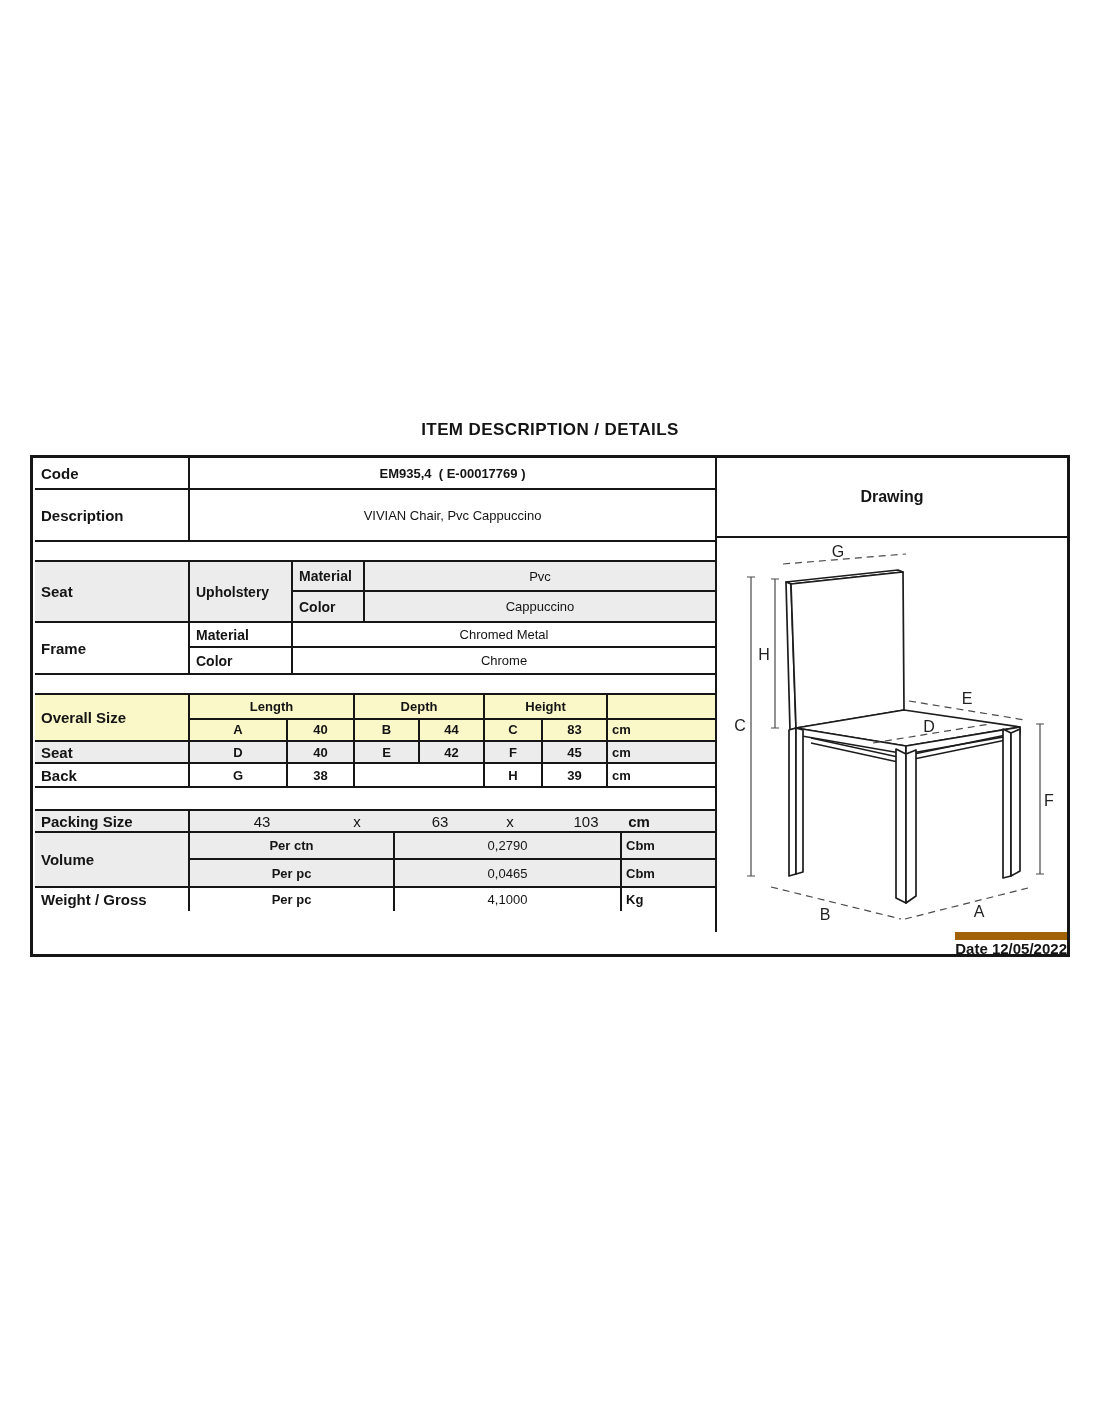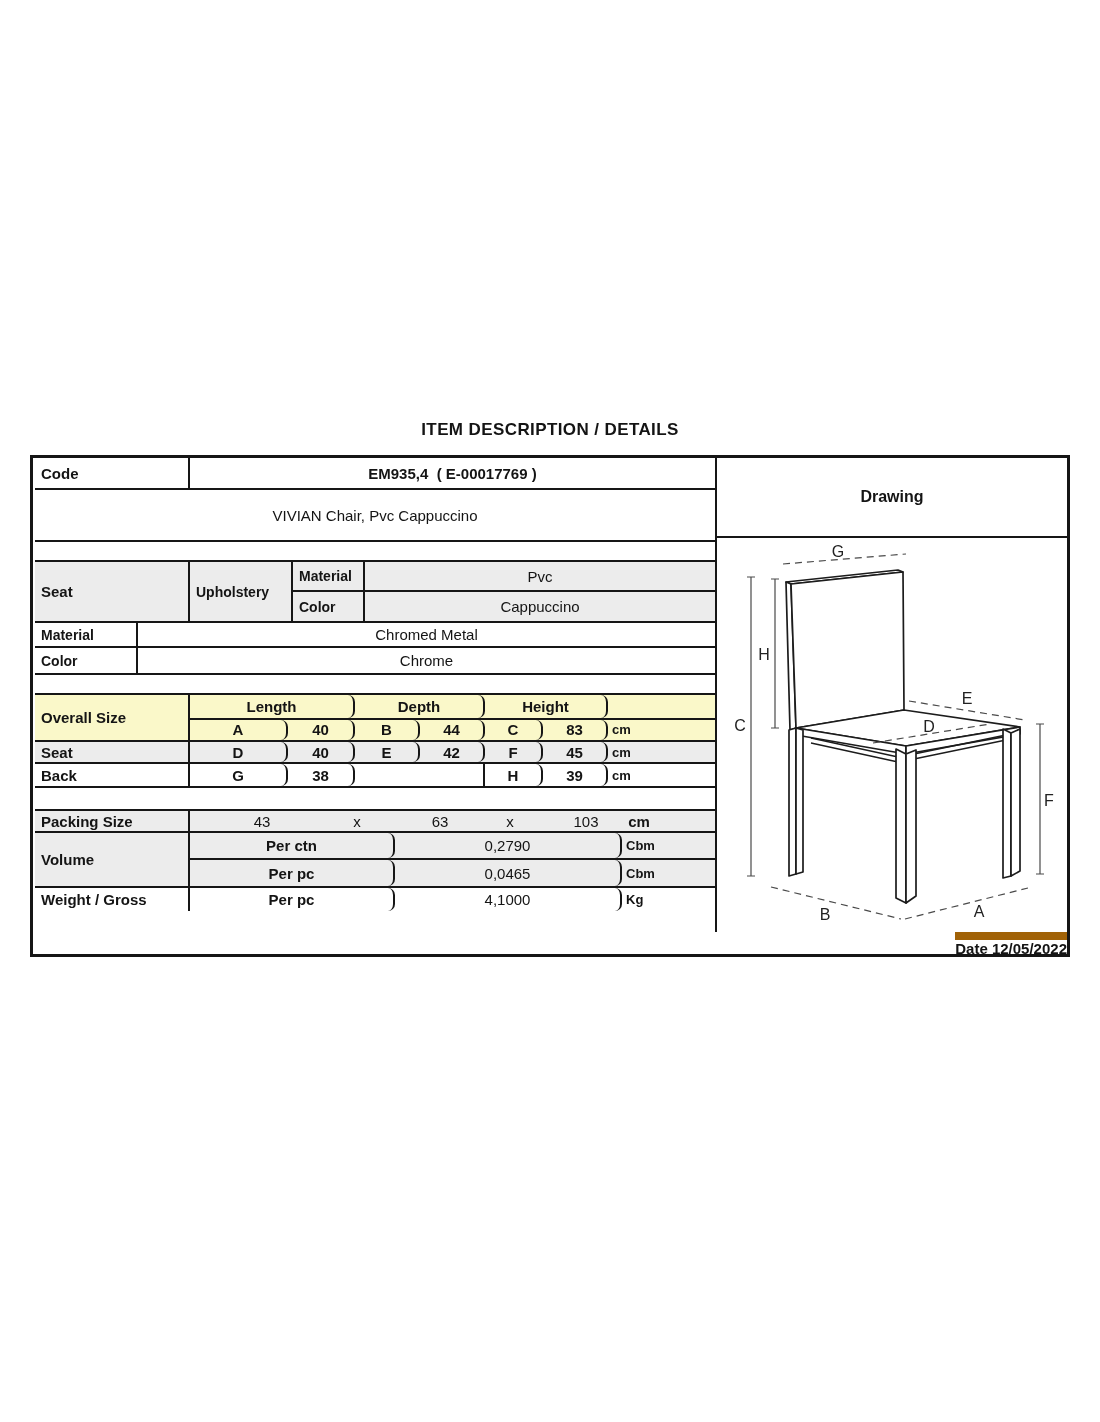--- a/index.html
+++ b/index.html
@@ -12,21 +12,21 @@
   .main{display:flex;height:474px;}
   .left{width:682px;border-right:2px solid #161616;box-sizing:border-box;display:flex;flex-direction:column;}
   .right{flex:1;display:flex;flex-direction:column;}
   .row{display:flex;box-sizing:border-box;border-bottom:2px solid #161616;}
   .row.nb{border-bottom:none;}
   .col{display:flex;flex-direction:column;flex:1;}
   .c{box-sizing:border-box;border-right:2px solid #161616;display:flex;align-items:center;overflow:hidden;}
   .c.last{border-right:none;}
   .lbl{font-weight:bold;padding-left:6px;font-size:15px;}
   .sub{font-weight:bold;padding-left:6px;font-size:14px;}
-  .val{justify-content:center;font-size:15px;border-radius:7px;}
+  .val{justify-content:center;font-size:13px;}
   .bold{font-weight:bold;}
   .cm{font-size:13px;font-weight:bold;padding-left:4px;}
   .yellow{background:#FAF8C9;}
   .gray{background:#ECECEC;}
   .spacer{background:#ffffff;}
   .pre{white-space:pre;}
   .drawing-head{height:82px;border-bottom:2px solid #161616;box-sizing:border-box;
                 display:flex;align-items:center;justify-content:center;font-weight:bold;font-size:16px;}
   .drawing-area{flex:1;position:relative;}
   .ps-cell{position:relative;}
@@ -45,20 +45,21 @@
     <div class="main">
 
       <div class="left">
 
         <div class="row" style="height:32px">
           <div class="c lbl" style="width:155px">Code</div>
           <div class="c last val bold pre" style="flex:1">EM935,4  ( E-00017769 )</div>
         </div>
 
         <div class="row" style="height:52px">
+          <div class="c lbl" style="width:155px">Description</div>
           <div class="c last val" style="flex:1">VIVIAN Chair, Pvc Cappuccino</div>
         </div>
 
         <div class="row spacer" style="height:20px"></div>
 
         <div class="row gray" style="height:61px">
           <div class="c lbl" style="width:155px">Seat</div>
           <div class="c sub" style="width:103px">Upholstery</div>
           <div class="col">
             <div class="row" style="height:31px">
@@ -66,20 +67,21 @@
               <div class="c last val" style="flex:1">Pvc</div>
             </div>
             <div class="row nb" style="height:30px">
               <div class="c sub" style="width:72px">Color</div>
               <div class="c last val" style="flex:1">Cappuccino</div>
             </div>
           </div>
         </div>
 
         <div class="row" style="height:52px">
+          <div class="c lbl" style="width:155px">Frame</div>
           <div class="col">
             <div class="row" style="height:26px">
               <div class="c sub" style="width:103px">Material</div>
               <div class="c last val" style="flex:1">Chromed Metal</div>
             </div>
             <div class="row nb" style="height:26px">
               <div class="c sub" style="width:103px">Color</div>
               <div class="c last val" style="flex:1">Chrome</div>
             </div>
           </div>

